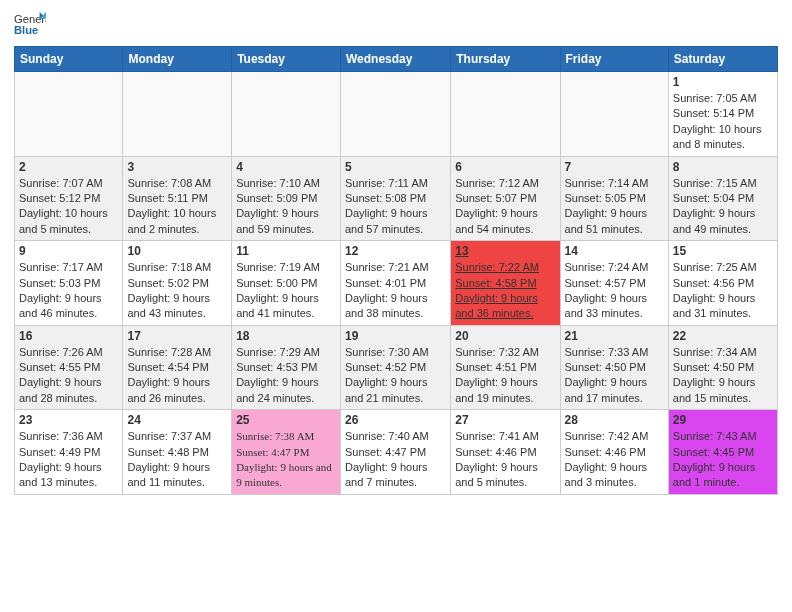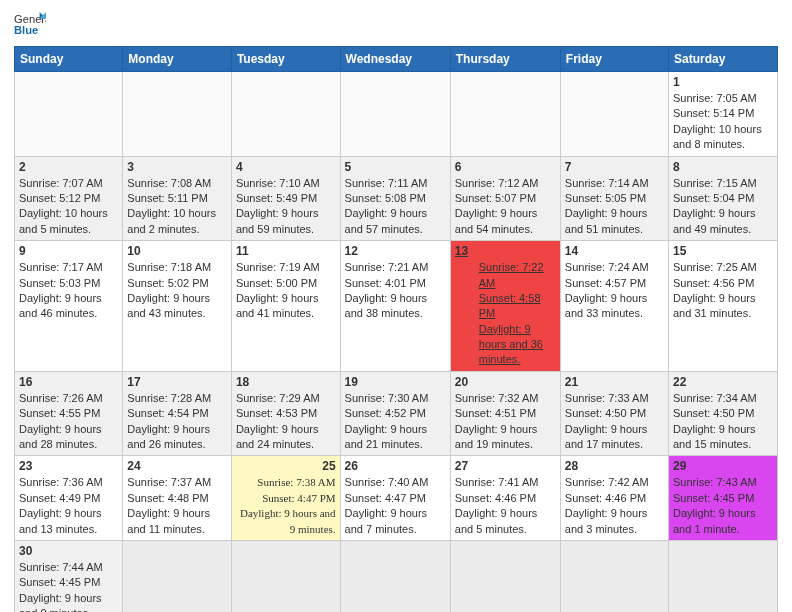--- a/index.html
+++ b/index.html
@@ -152,21 +152,21 @@
           </td>
           <td style="background-color: rgb(240, 240, 240);">
             <span class="day-number">3</span>
             <div class="day-info" style="white-space: pre-line;">Sunrise: 7:08 AM
 Sunset: 5:11 PM
 Daylight: 10 hours and 2 minutes.</div>
           </td>
           <td style="background-color: rgb(240, 240, 240);">
             <span class="day-number">4</span>
             <div class="day-info" style="white-space: pre-line;">Sunrise: 7:10 AM
-Sunset: 5:49 PM
+Sunset: 5:09 PM
 Daylight: 9 hours and 59 minutes.</div>
           </td>
           <td style="background-color: rgb(240, 240, 240);">
             <span class="day-number">5</span>
             <div class="day-info" style="white-space: pre-line;">Sunrise: 7:11 AM
 Sunset: 5:08 PM
 Daylight: 9 hours and 57 minutes.</div>
           </td>
           <td style="background-color: rgb(240, 240, 240);">
             <span class="day-number">6</span>
@@ -207,21 +207,21 @@
 Daylight: 9 hours and 41 minutes.</div>
           </td>
           <td style="background-color: rgb(255, 255, 255);">
             <span class="day-number">12</span>
             <div class="day-info" style="white-space: pre-line;">Sunrise: 7:21 AM
 Sunset: 4:01 PM
 Daylight: 9 hours and 38 minutes.</div>
           </td>
           <td style="background-color: #ef4444; text-decoration: underline;">
             <span class="day-number">13</span>
-            <div class="day-info" style="white-space: pre-line; margin-left: 24px;">Sunrise: 7:22 AM
+            <div class="day-info" style="white-space: pre-line;">Sunrise: 7:22 AM
 Sunset: 4:58 PM
 Daylight: 9 hours and 36 minutes.</div>
           </td>
           <td style="background-color: rgb(255, 255, 255);">
             <span class="day-number">14</span>
             <div class="day-info" style="white-space: pre-line;">Sunrise: 7:24 AM
 Sunset: 4:57 PM
 Daylight: 9 hours and 33 minutes.</div>
           </td>
           <td style="background-color: rgb(255, 255, 255);">
@@ -281,21 +281,21 @@
             <div class="day-info" style="white-space: pre-line;">Sunrise: 7:36 AM
 Sunset: 4:49 PM
 Daylight: 9 hours and 13 minutes.</div>
           </td>
           <td style="background-color: rgb(255, 255, 255);">
             <span class="day-number">24</span>
             <div class="day-info" style="white-space: pre-line;">Sunrise: 7:37 AM
 Sunset: 4:48 PM
 Daylight: 9 hours and 11 minutes.</div>
           </td>
-          <td style="background-color: #fef9c3; text-align: right;">
+          <td style="background-color: #f9a8d4;">
             <span class="day-number">25</span>
             <div class="day-info" style="white-space: pre-line; font-family: Liberation Serif, serif;">Sunrise: 7:38 AM
 Sunset: 4:47 PM
 Daylight: 9 hours and 9 minutes.</div>
           </td>
           <td style="background-color: rgb(255, 255, 255);">
             <span class="day-number">26</span>
             <div class="day-info" style="white-space: pre-line;">Sunrise: 7:40 AM
 Sunset: 4:47 PM
 Daylight: 9 hours and 7 minutes.</div>
@@ -312,29 +312,15 @@
 Sunset: 4:46 PM
 Daylight: 9 hours and 3 minutes.</div>
           </td>
           <td style="background-color: #d946ef;">
             <span class="day-number">29</span>
             <div class="day-info" style="white-space: pre-line;">Sunrise: 7:43 AM
 Sunset: 4:45 PM
 Daylight: 9 hours and 1 minute.</div>
           </td>
         </tr>
-        <tr>
-          <td style="background-color: rgb(240, 240, 240);">
-            <span class="day-number">30</span>
-            <div class="day-info" style="white-space: pre-line;">Sunrise: 7:44 AM
-Sunset: 4:45 PM
-Daylight: 9 hours and 0 minutes.</div>
-          </td>
-          <td class="empty" style="background-color: rgb(235, 235, 235);"></td>
-          <td class="empty" style="background-color: rgb(235, 235, 235);"></td>
-          <td class="empty" style="background-color: rgb(235, 235, 235);"></td>
-          <td class="empty" style="background-color: rgb(235, 235, 235);"></td>
-          <td class="empty" style="background-color: rgb(235, 235, 235);"></td>
-          <td class="empty" style="background-color: rgb(235, 235, 235);"></td>
-        </tr>
       </tbody>
   </table>
 </div>
 
 </body></html>

